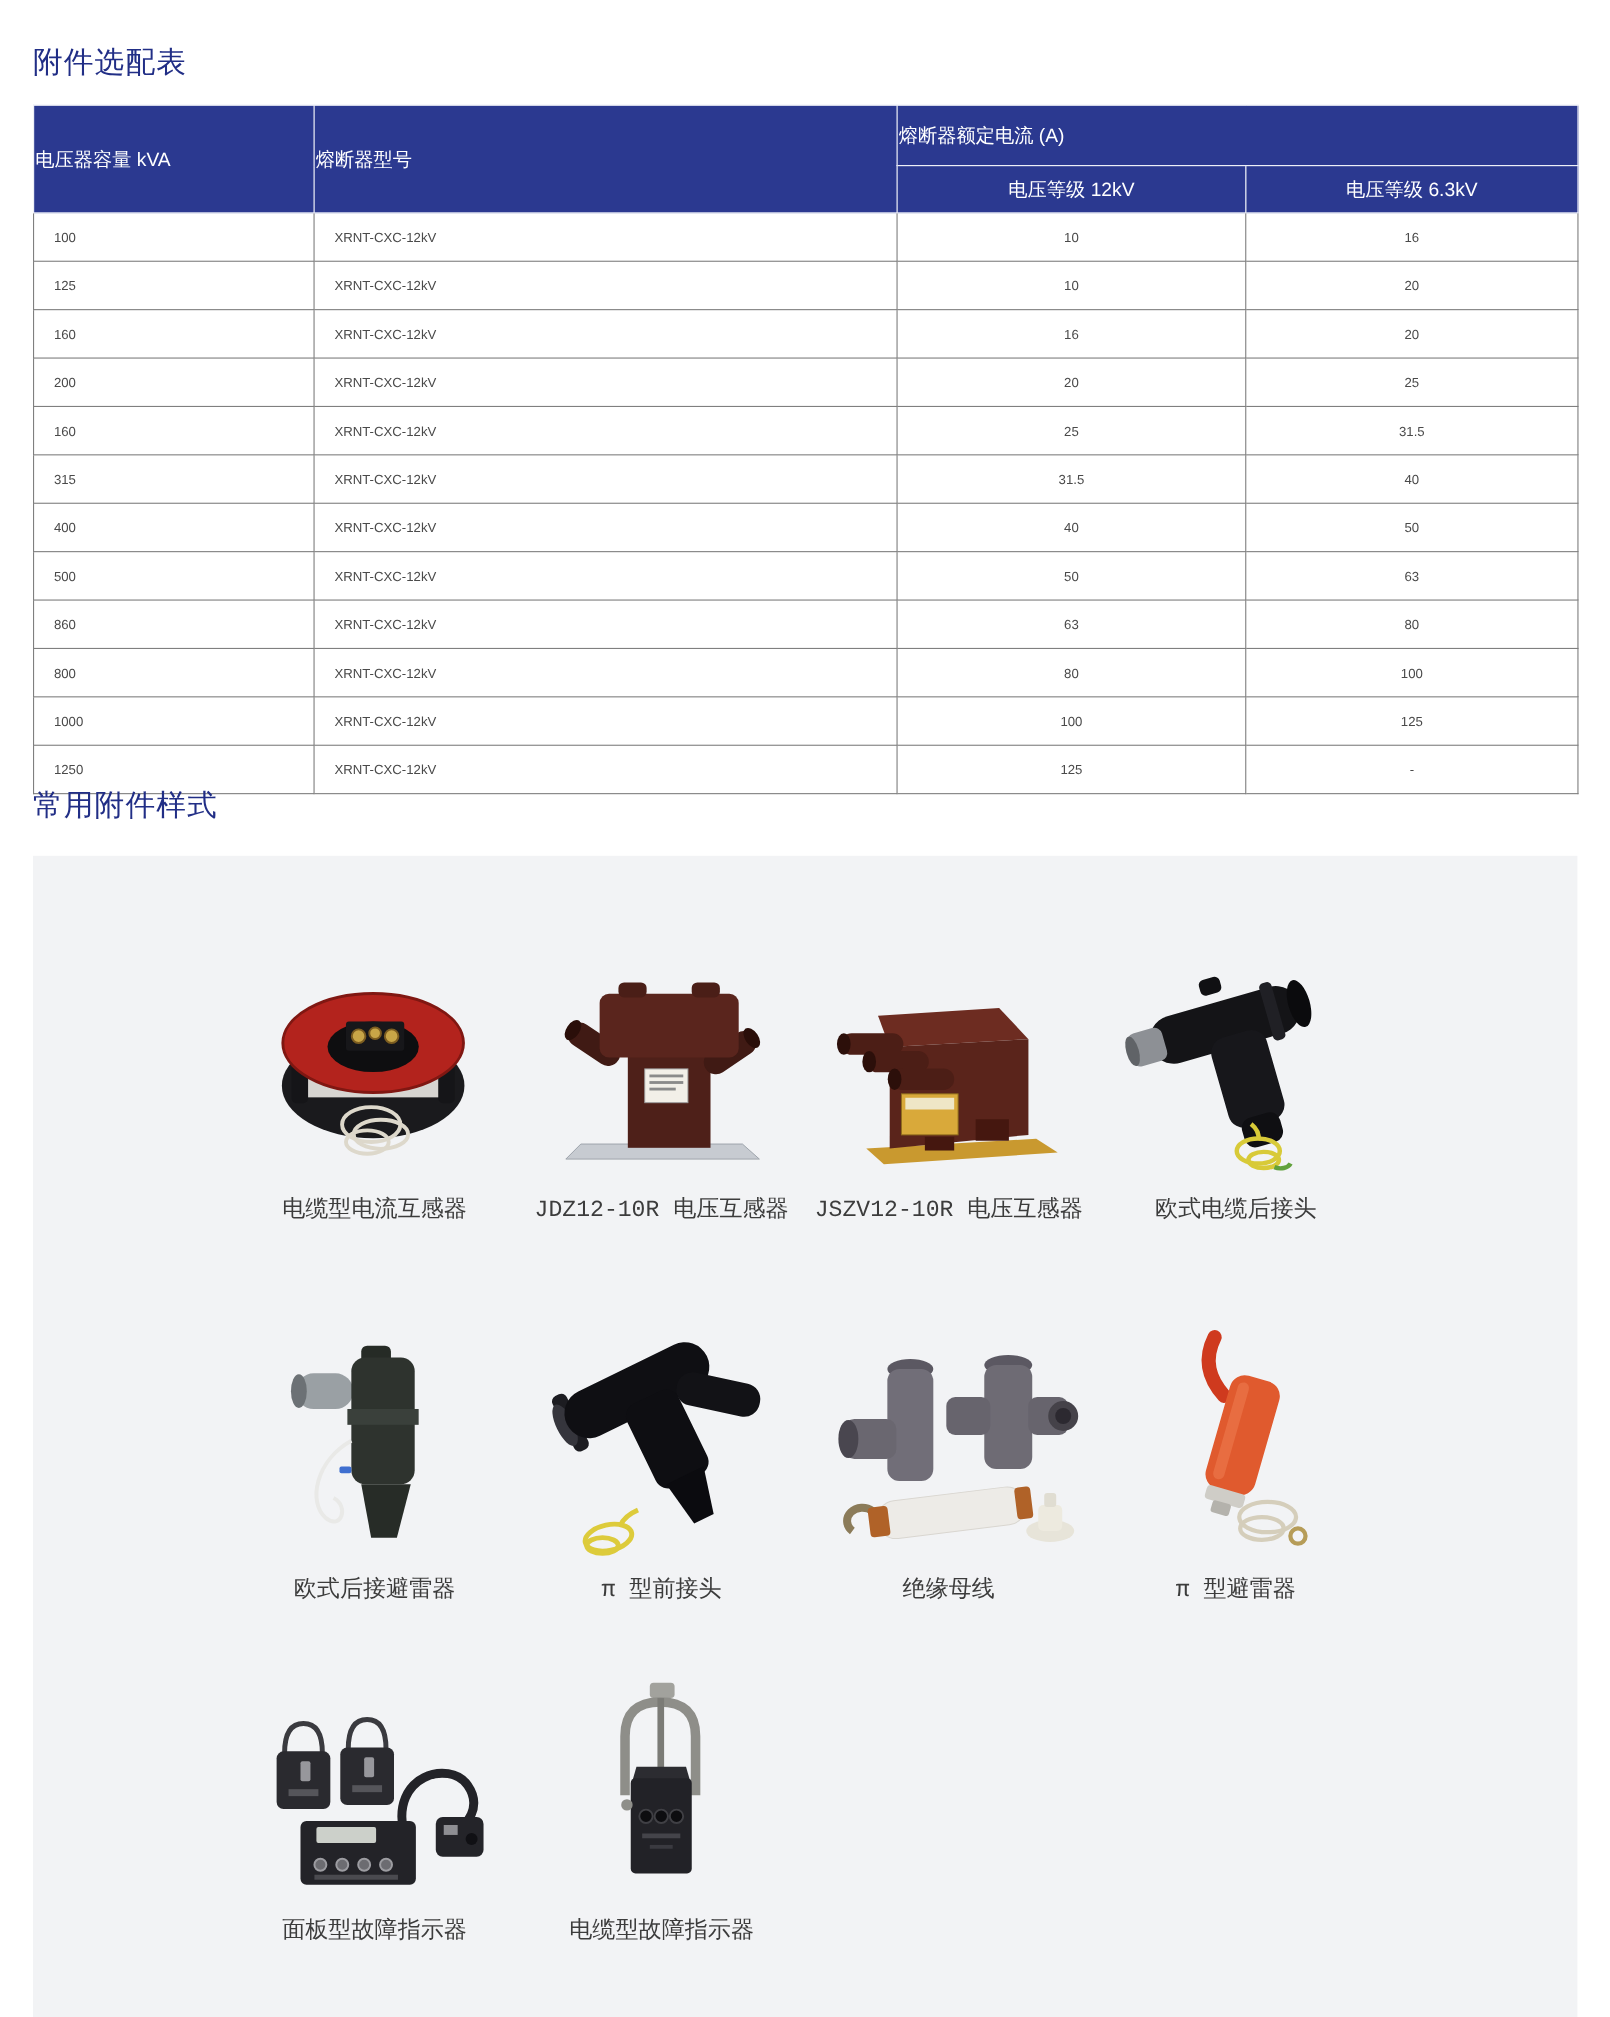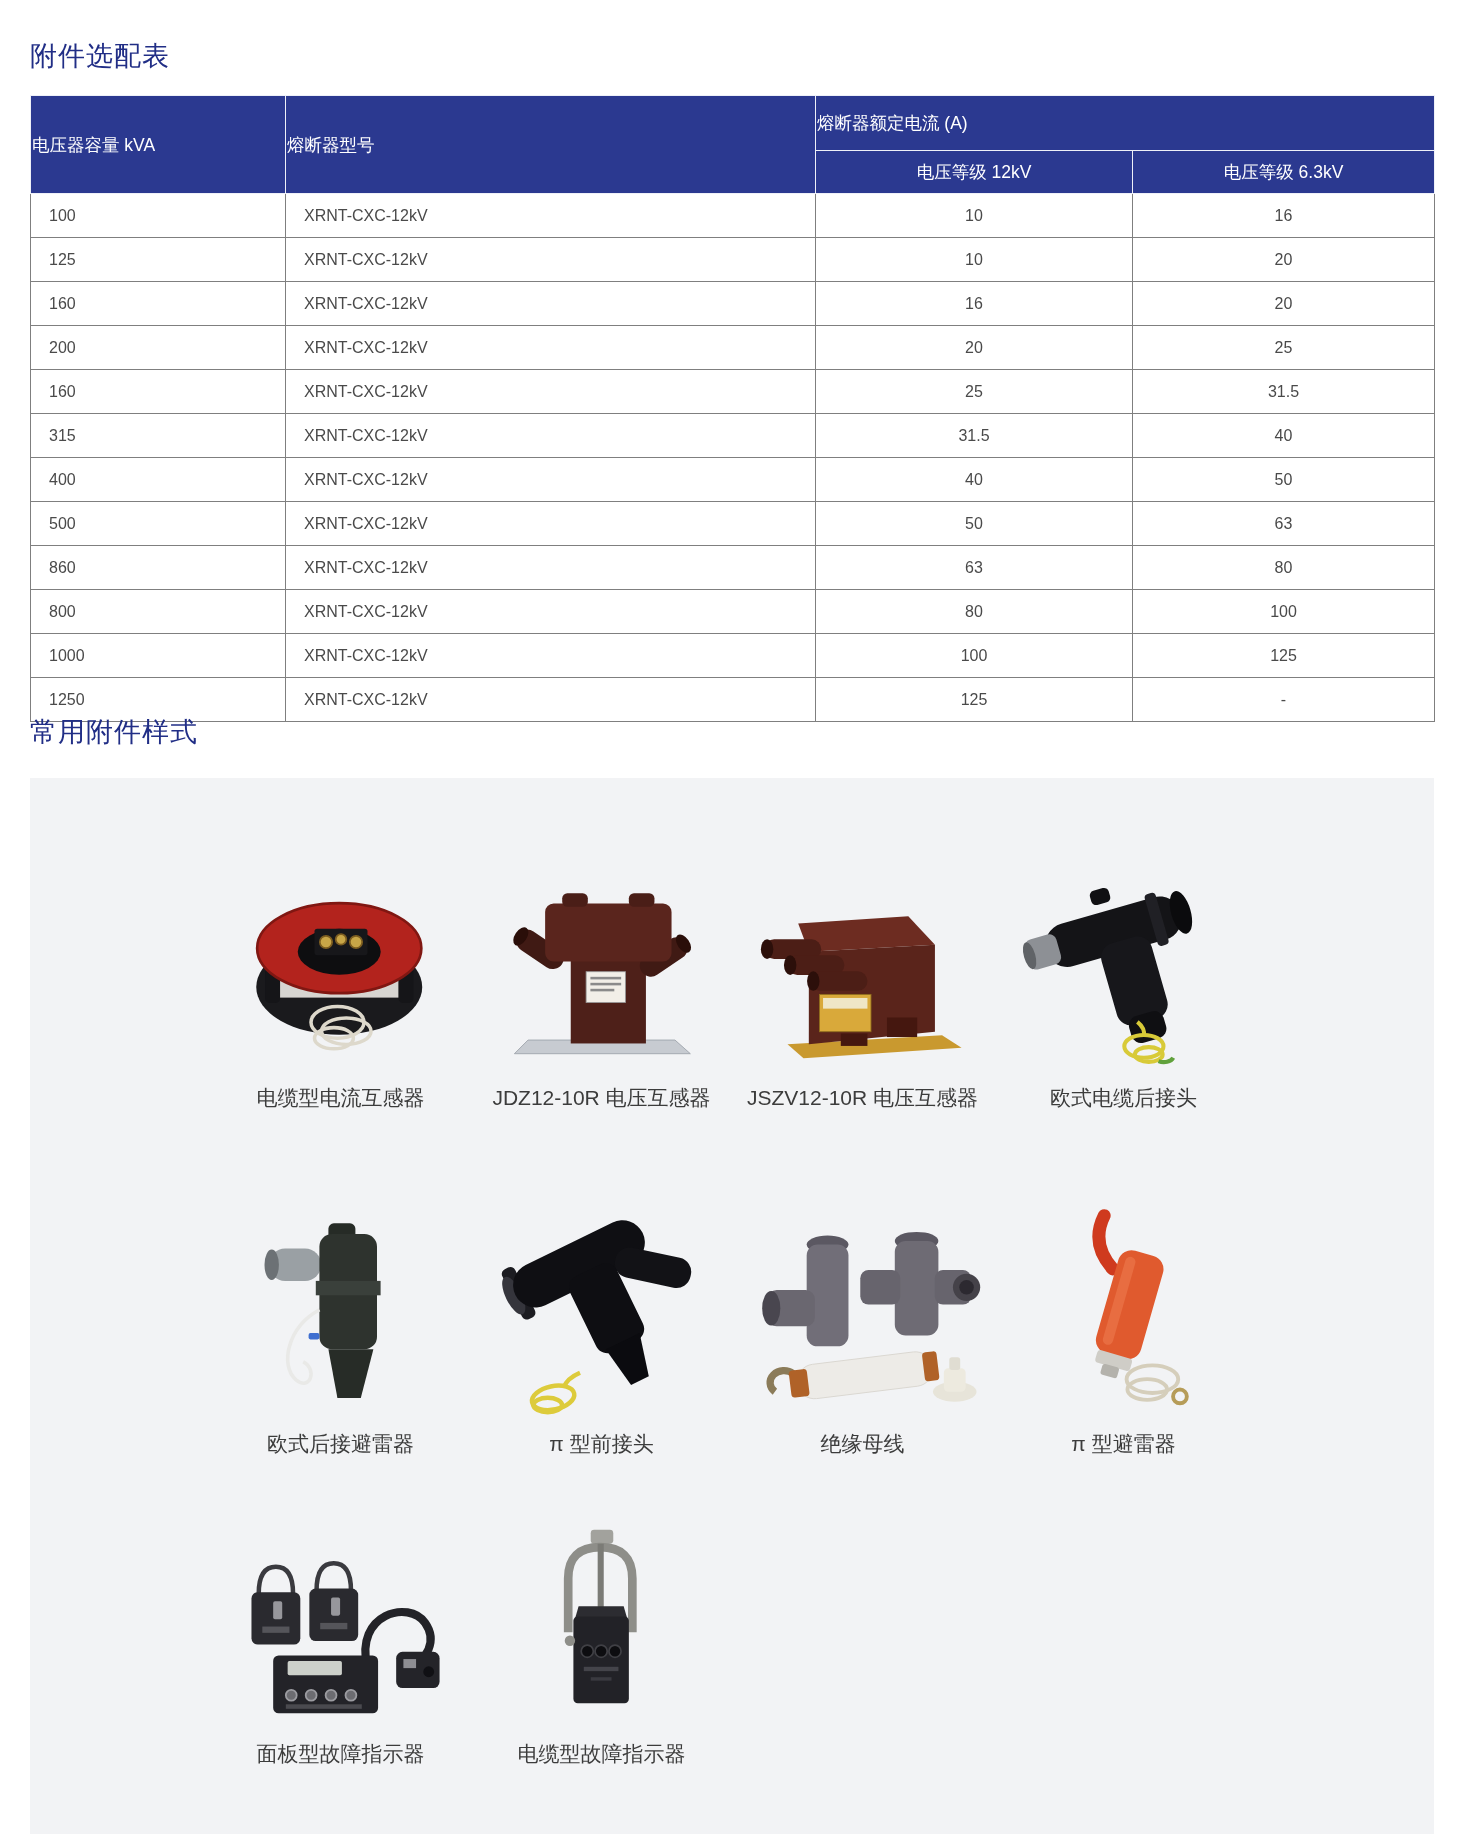--- a/index.html
+++ b/index.html
@@ -10,28 +10,28 @@
   .t2{top:714px;}
   
   .table-wrap{position:absolute;left:30px;top:95px;}
   table.fuse{border-collapse:collapse;table-layout:fixed;width:1404px;}
   table.fuse thead th{background:#2b3990;color:#ffffff;font-weight:normal;font-size:17.5px;
         border:1px solid #eef0f8;}
   th.hl{text-align:left;}
   th.group{height:52px;text-align:left;}
   th.sub{height:40px;text-align:center;}
   table.fuse tbody td{background:#ffffff;border:1px solid #7f7f7f;height:41px;
-        font-size:16px;color:#4a4a4a;}
+        font-size:12px;color:#4a4a4a;}
   td.al{text-align:left;padding-left:18px;}
   td.ac{text-align:center;}
   
   .panel{position:absolute;left:30px;top:778px;width:1404px;height:1056px;background:#f2f3f5;}
   .grid{display:grid;grid-template-columns:repeat(4,1fr);grid-template-rows:250px 346px 310px;
         padding:84px 180px 0 180px;}
-  .cell{display:flex;flex-direction:column;align-items:center;justify-content:flex-end;}
+  .cell{display:flex;flex-direction:column;align-items:center;justify-content:flex-end;font-family:Liberation Mono, monospace;}
   .caption{margin-top:14px;font-size:21px;color:#3c3c3c;text-align:center;white-space:nowrap;}
   .psvg{display:block;}
 </style>
 </head>
 <body>
 
 <div class="page">
 
   <div class="section-title t1">附件选配表</div>
 

